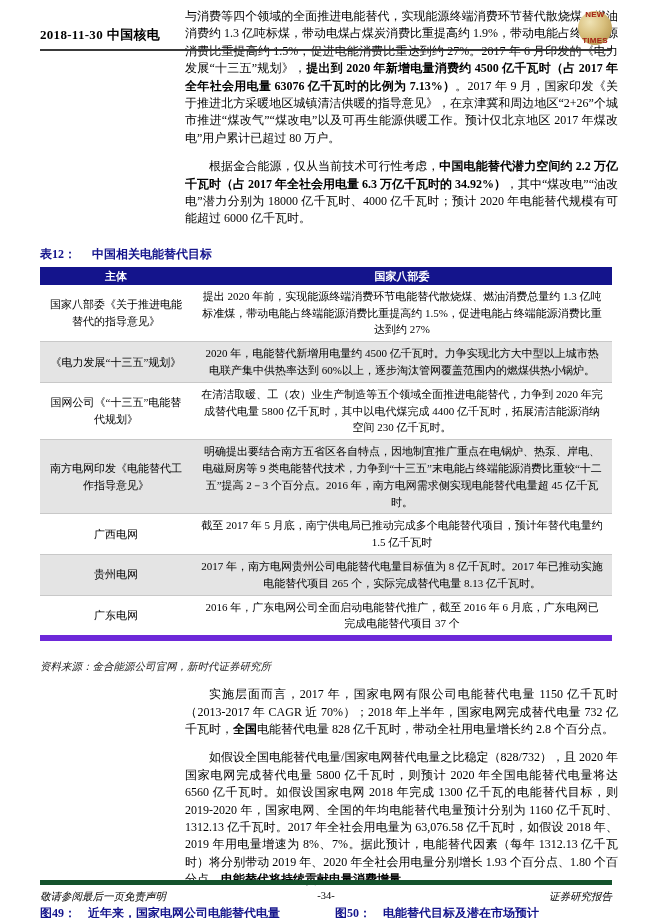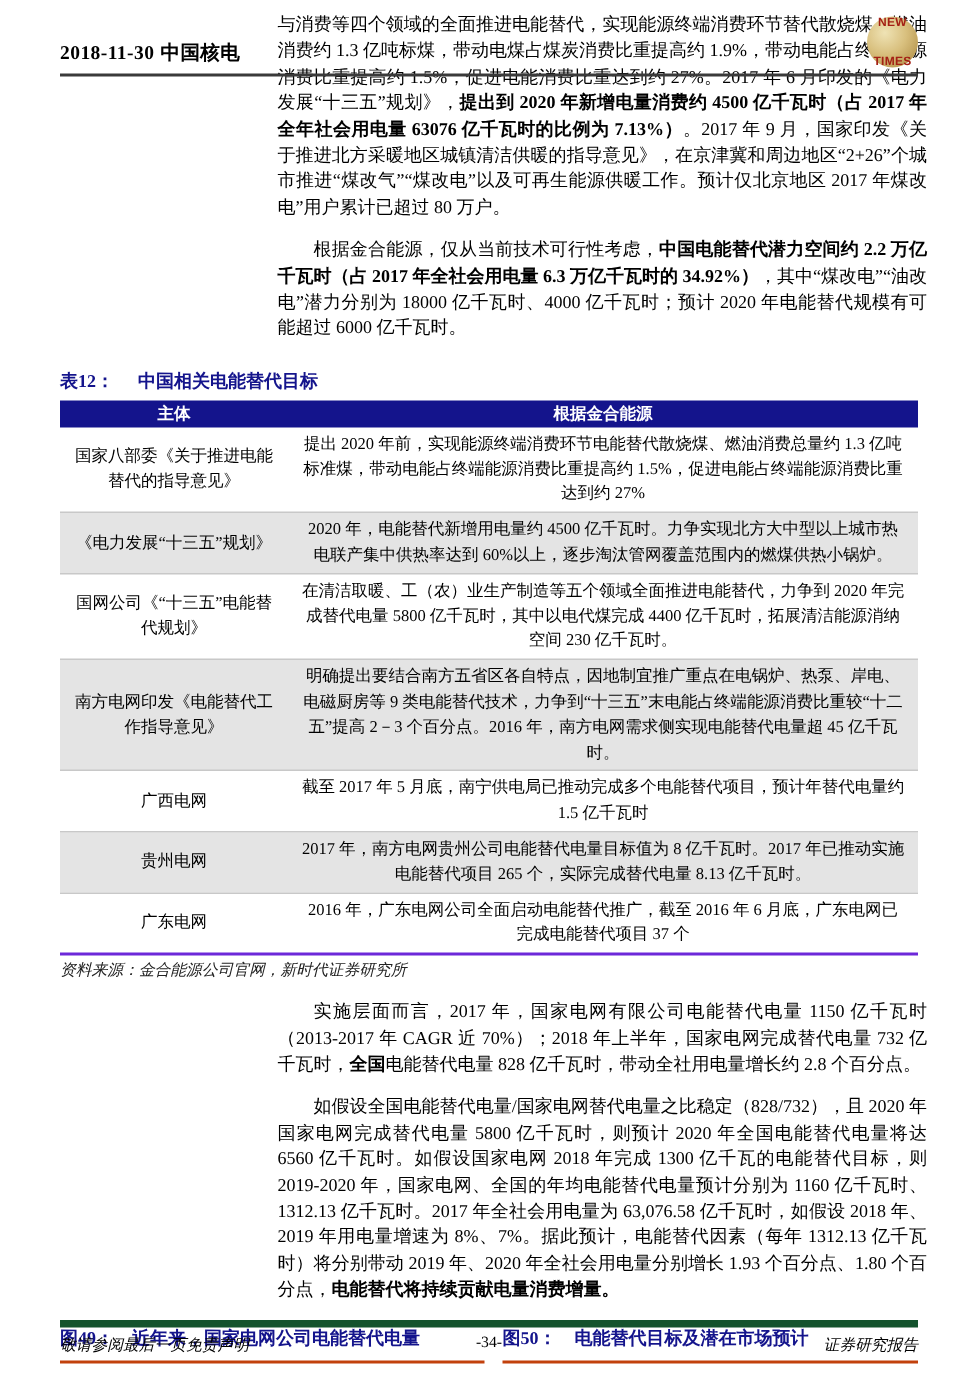--- a/index.html
+++ b/index.html
@@ -43,23 +43,23 @@
   table.t12{width:100%;border-collapse:collapse;font-size:11px;table-layout:fixed;}
   table.t12 thead th{
     background:var(--navy);color:#fff;font-weight:bold;text-align:center;
     padding:2px 4px;font-size:11px;line-height:14px;
   }
   table.t12 th.c-subj, table.t12 td.subj{width:152px;}
   table.t12 td{
     text-align:center;vertical-align:middle;padding:3px 8px;line-height:16.8px;
   }
   table.t12 tbody tr{border-bottom:1px solid #c8c8c8;}
-  table.t12 tbody tr:last-child{border-bottom:2px solid #6d28d9;}
+  table.t12 tbody tr:last-child{border-bottom:6px solid #6d28d9;}
   table.t12 tbody tr:nth-child(even){background:var(--row_shade);}
-  .table-source{font-size:10.5px;font-style:italic;color:#222;margin-top:3px;}
+  .table-source{font-size:10.5px;font-style:italic;color:#222;margin-top:19px;}
   
   .figs{margin:14px 38px 0 40px;display:flex;justify-content:space-between;}
   .fig{border-bottom:2px solid #c2410c;padding-bottom:6px;}
   .fig-left{width:283px;}
   .fig-right{width:277px;}
   .fig-label{color:var(--navy);font-weight:bold;font-size:12px;}
   .fig-title{color:var(--navy);font-weight:bold;font-size:12px;margin-left:12px;}
   
   .footer{
     position:absolute;left:40px;right:38px;bottom:14px;
@@ -92,21 +92,21 @@
   </div>
 
   <div class="table-block">
     <div class="table-title">
       <span class="tt-label">表12：</span><span>中国相关电能替代目标</span>
     </div>
     <table class="t12">
       <thead>
         <tr>
           <th class="c-subj">主体</th>
-          <th>根据金合能源</th>
+          <th>国家八部委</th>
         </tr>
       </thead>
       <tbody>
         <tr>
             <td class="subj">国家八部委《关于推进电能替代的指导意见》</td>
             <td>提出 2020 年前，实现能源终端消费环节电能替代散烧煤、燃油消费总量约 1.3 亿吨标准煤，带动电能占终端能源消费比重提高约 1.5%，促进电能占终端能源消费比重达到约 27%</td>
           </tr>
         <tr>
             <td class="subj">《电力发展“十三五”规划》</td>
             <td>2020 年，电能替代新增用电量约 4500 亿千瓦时。力争实现北方大中型以上城市热电联产集中供热率达到 60%以上，逐步淘汰管网覆盖范围内的燃煤供热小锅炉。</td>

